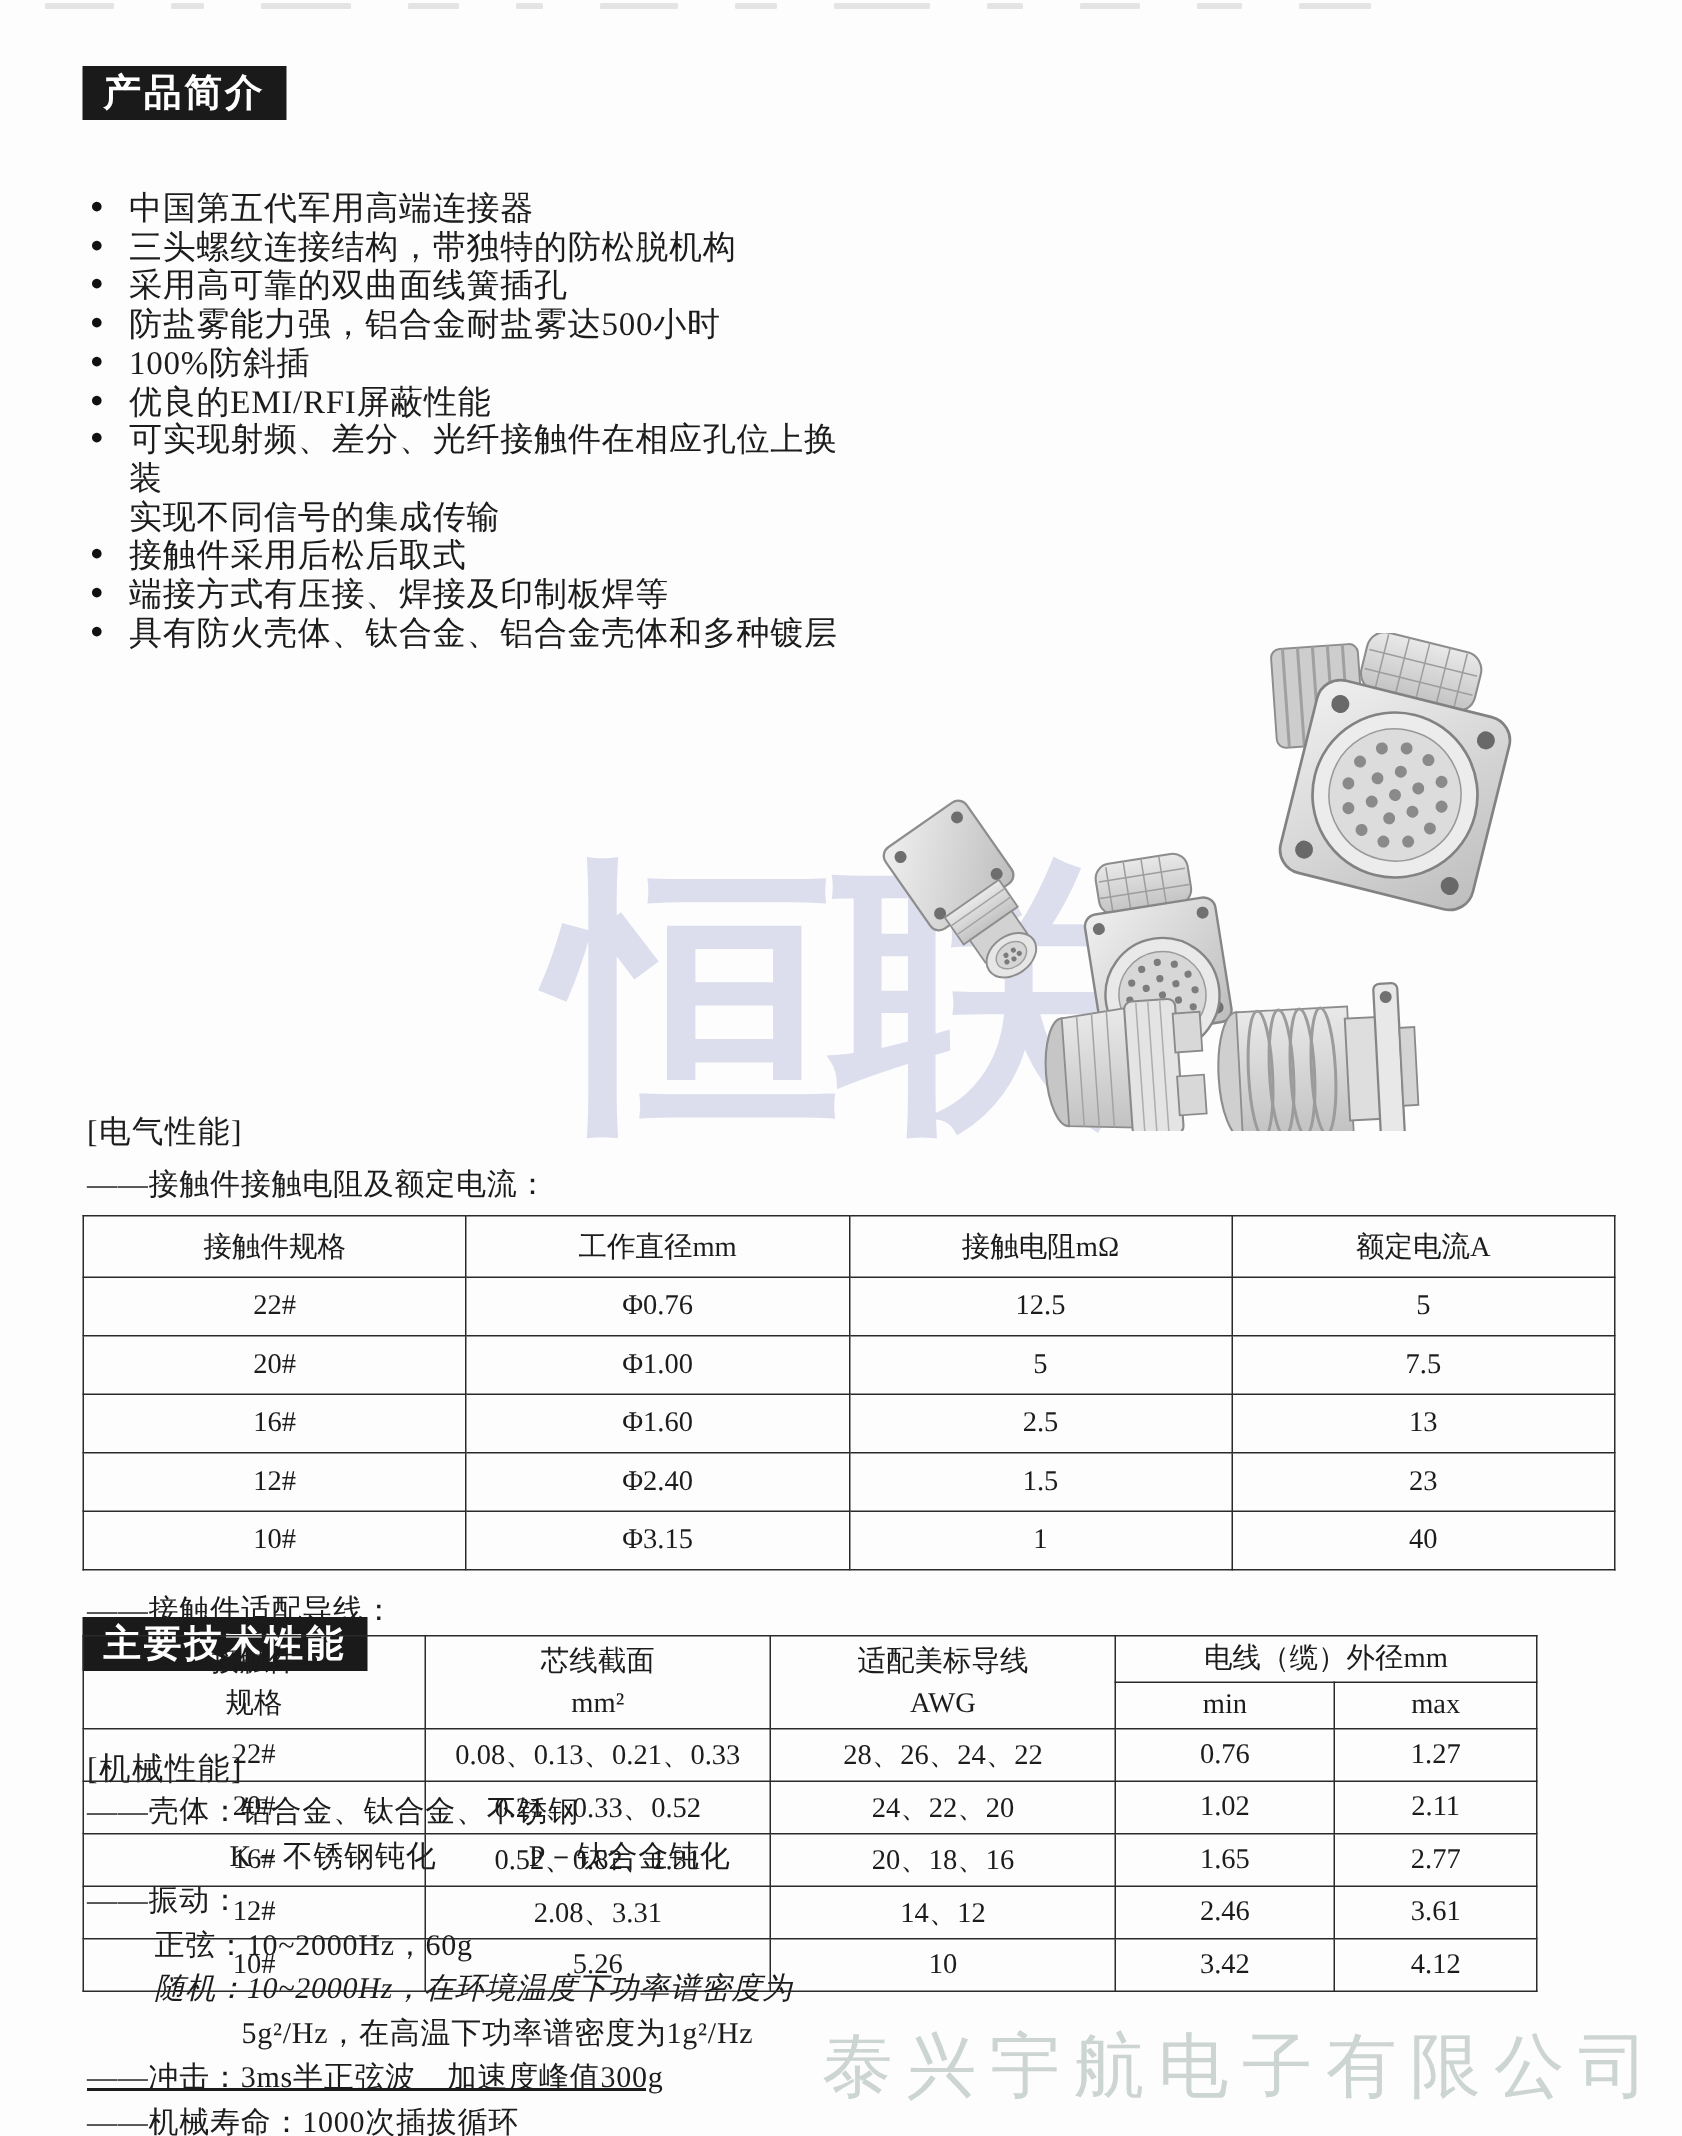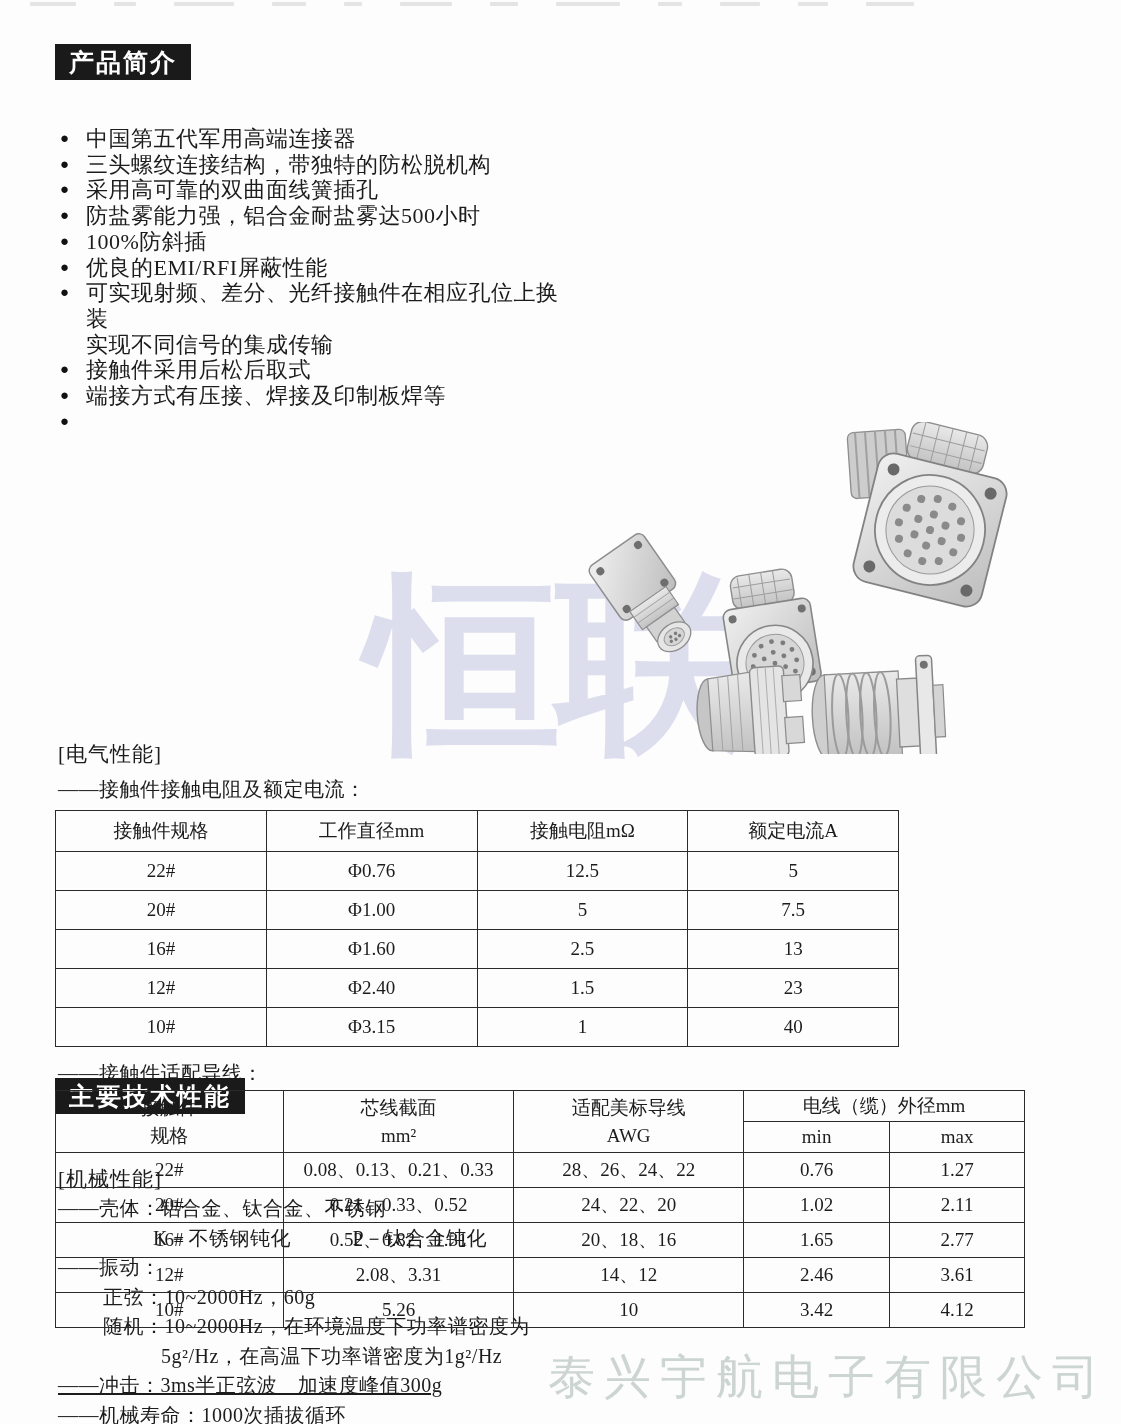--- a/index.html
+++ b/index.html
@@ -37,21 +37,21 @@
   .spec-col{position:absolute;width:520px;}
   #mech-col{left:58px;top:448px;}
   .spec-title{font-size:21px;line-height:30px;letter-spacing:1px;}
   .spec-line{font-size:20px;line-height:29.5px;letter-spacing:.5px;white-space:nowrap;}
 
   #elec-title{position:absolute;left:58px;top:740px;font-size:21px;letter-spacing:1px;}
   #elec-sub{position:absolute;left:58px;top:776px;font-size:20px;letter-spacing:.5px;}
   #wire-sub{position:absolute;left:58px;top:1060px;font-size:20px;letter-spacing:.5px;}
 
   table{border-collapse:collapse;table-layout:fixed;background:transparent;}
-  #table1{position:absolute;left:55px;top:810px;width:844px;}
+  #table1{position:absolute;left:55px;top:810px;width:1022px;}
   #table2{position:absolute;left:55px;top:1090px;width:970px;}
   th,td{
     border:1.6px solid var(--border);
     text-align:center;vertical-align:middle;
     font-size:19px;font-weight:normal;padding:0 4px;
   }
   #table1 th{height:41px;}
   #table1 td{height:39px;}
   #table2 .hrow th{height:31px;line-height:30px;}
   #table2 td{height:35px;}
@@ -147,20 +147,21 @@
       <span>接触件采用后松后取式</span>
     </div>
 
     <div class="bullet-line">
       <span class="bullet"></span>
       <span>端接方式有压接、焊接及印制板焊等</span>
     </div>
 
     <div class="bullet-line">
       <span class="bullet"></span>
+      <span>具有防火壳体、钛合金、铝合金壳体和多种镀层</span>
     </div>
   </div>
 
 
 <div class="photo-wrap layer">
 <svg width="545" height="332" viewBox="0 0 545 332">
   <defs>
     <linearGradient id="met" x1="0" y1="0" x2="1" y2="1">
       <stop offset="0" stop-color="#f0f0f0"></stop>
           <stop offset="0.5" stop-color="#d7d7d7"></stop>
@@ -317,21 +318,21 @@
 
       <div class="spec-line" style="padding-left: 0px;">——壳体：铝合金、钛合金、不锈钢</div>
 
 
       <div class="spec-line" style="padding-left: 95px;">K－不锈钢钝化　　　P－钛合金钝化</div>
 
       <div class="spec-line" style="padding-left: 0px;">——振动：</div>
 
       <div class="spec-line" style="padding-left: 45px;">正弦：10~2000Hz，60g</div>
 
-      <div class="spec-line" style="padding-left: 45px;">随机：10~2000Hz，在环境温度下功率谱密度为</div>
+      <div class="spec-line" style="padding-left: 45px; font-style: italic;">随机：10~2000Hz，在环境温度下功率谱密度为</div>
 
       <div class="spec-line" style="padding-left: 103px;">5g²/Hz，在高温下功率谱密度为1g²/Hz</div>
 
       <div class="spec-line" style="padding-left: 0px; text-decoration: underline;">——冲击：3ms半正弦波　加速度峰值300g</div>
 
       <div class="spec-line" style="padding-left: 0px;">——机械寿命：1000次插拔循环</div>
     </div>
 </div>
 
 

